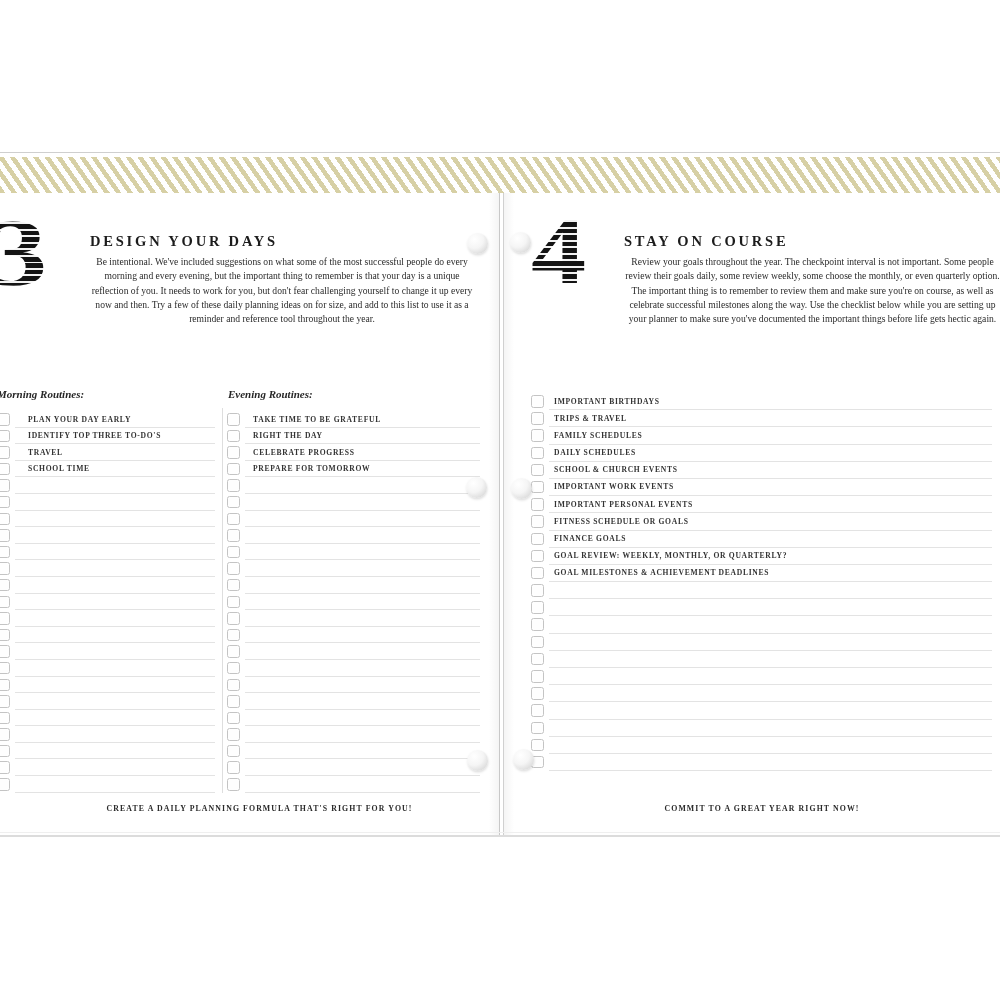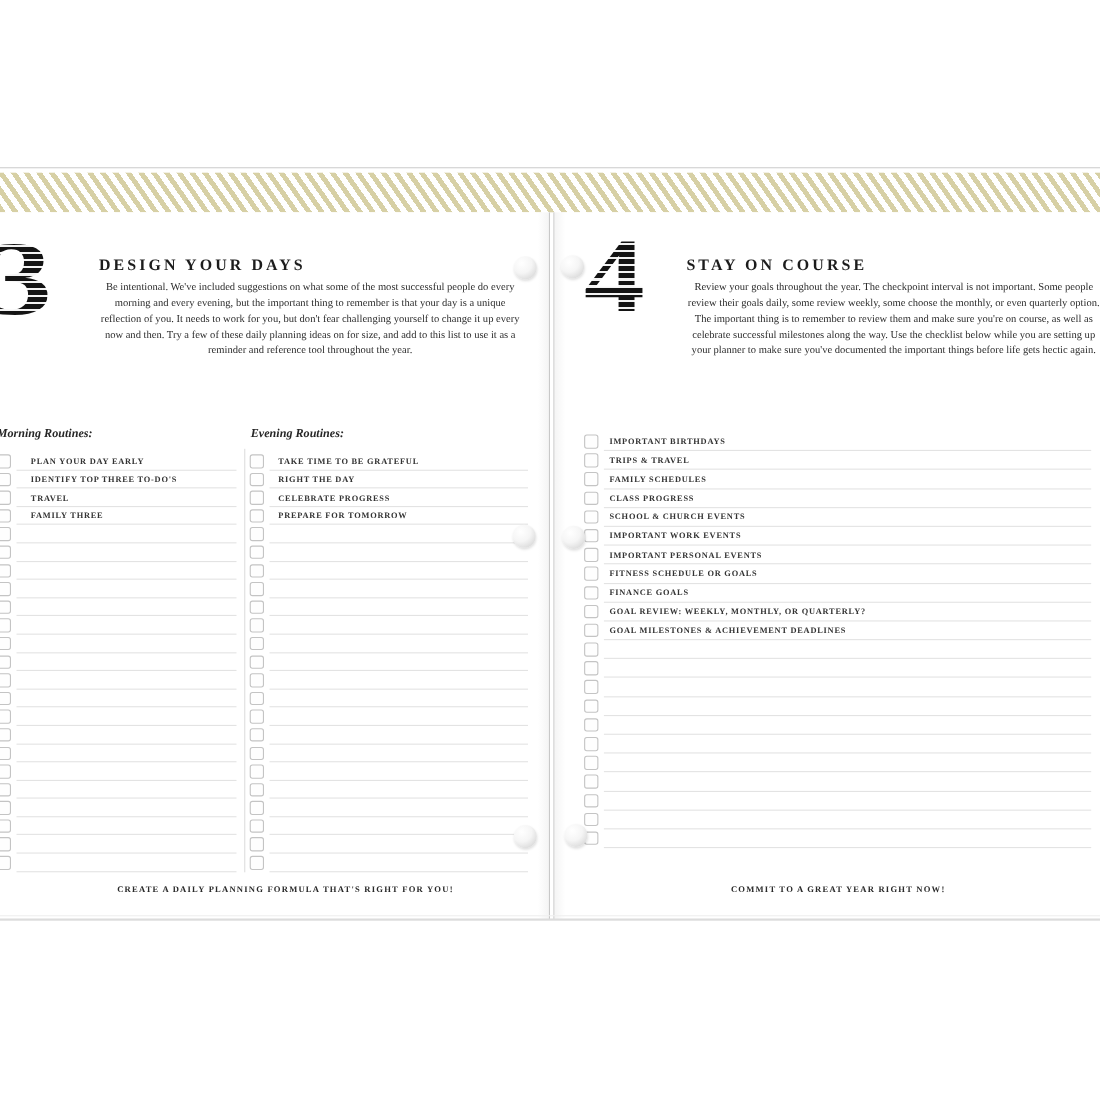--- a/index.html
+++ b/index.html
@@ -113,21 +113,21 @@
         <span class="lbl">IDENTIFY TOP THREE TO-DO'S</span>
         <span class="rline"></span>
       </div>
       <div class="row">
         <span class="cbx"></span>
         <span class="lbl">TRAVEL</span>
         <span class="rline"></span>
       </div>
       <div class="row">
         <span class="cbx"></span>
-        <span class="lbl">FAMILY THREE</span>
+        <span class="lbl">SCHOOL TIME</span>
         <span class="rline"></span>
       </div>
       <div class="row">
         <span class="cbx"></span>
         <span class="lbl"></span>
         <span class="rline"></span>
       </div>
       <div class="row">
         <span class="cbx"></span>
         <span class="lbl"></span>
@@ -357,21 +357,21 @@
         <span class="lbl">TRIPS &amp; TRAVEL</span>
         <span class="rline"></span>
       </div>
       <div class="row">
         <span class="cbx"></span>
         <span class="lbl">FAMILY SCHEDULES</span>
         <span class="rline"></span>
       </div>
       <div class="row">
         <span class="cbx"></span>
-        <span class="lbl">CLASS PROGRESS</span>
+        <span class="lbl">DAILY SCHEDULES</span>
         <span class="rline"></span>
       </div>
       <div class="row">
         <span class="cbx"></span>
         <span class="lbl">SCHOOL &amp; CHURCH EVENTS</span>
         <span class="rline"></span>
       </div>
       <div class="row">
         <span class="cbx"></span>
         <span class="lbl">IMPORTANT WORK EVENTS</span>

